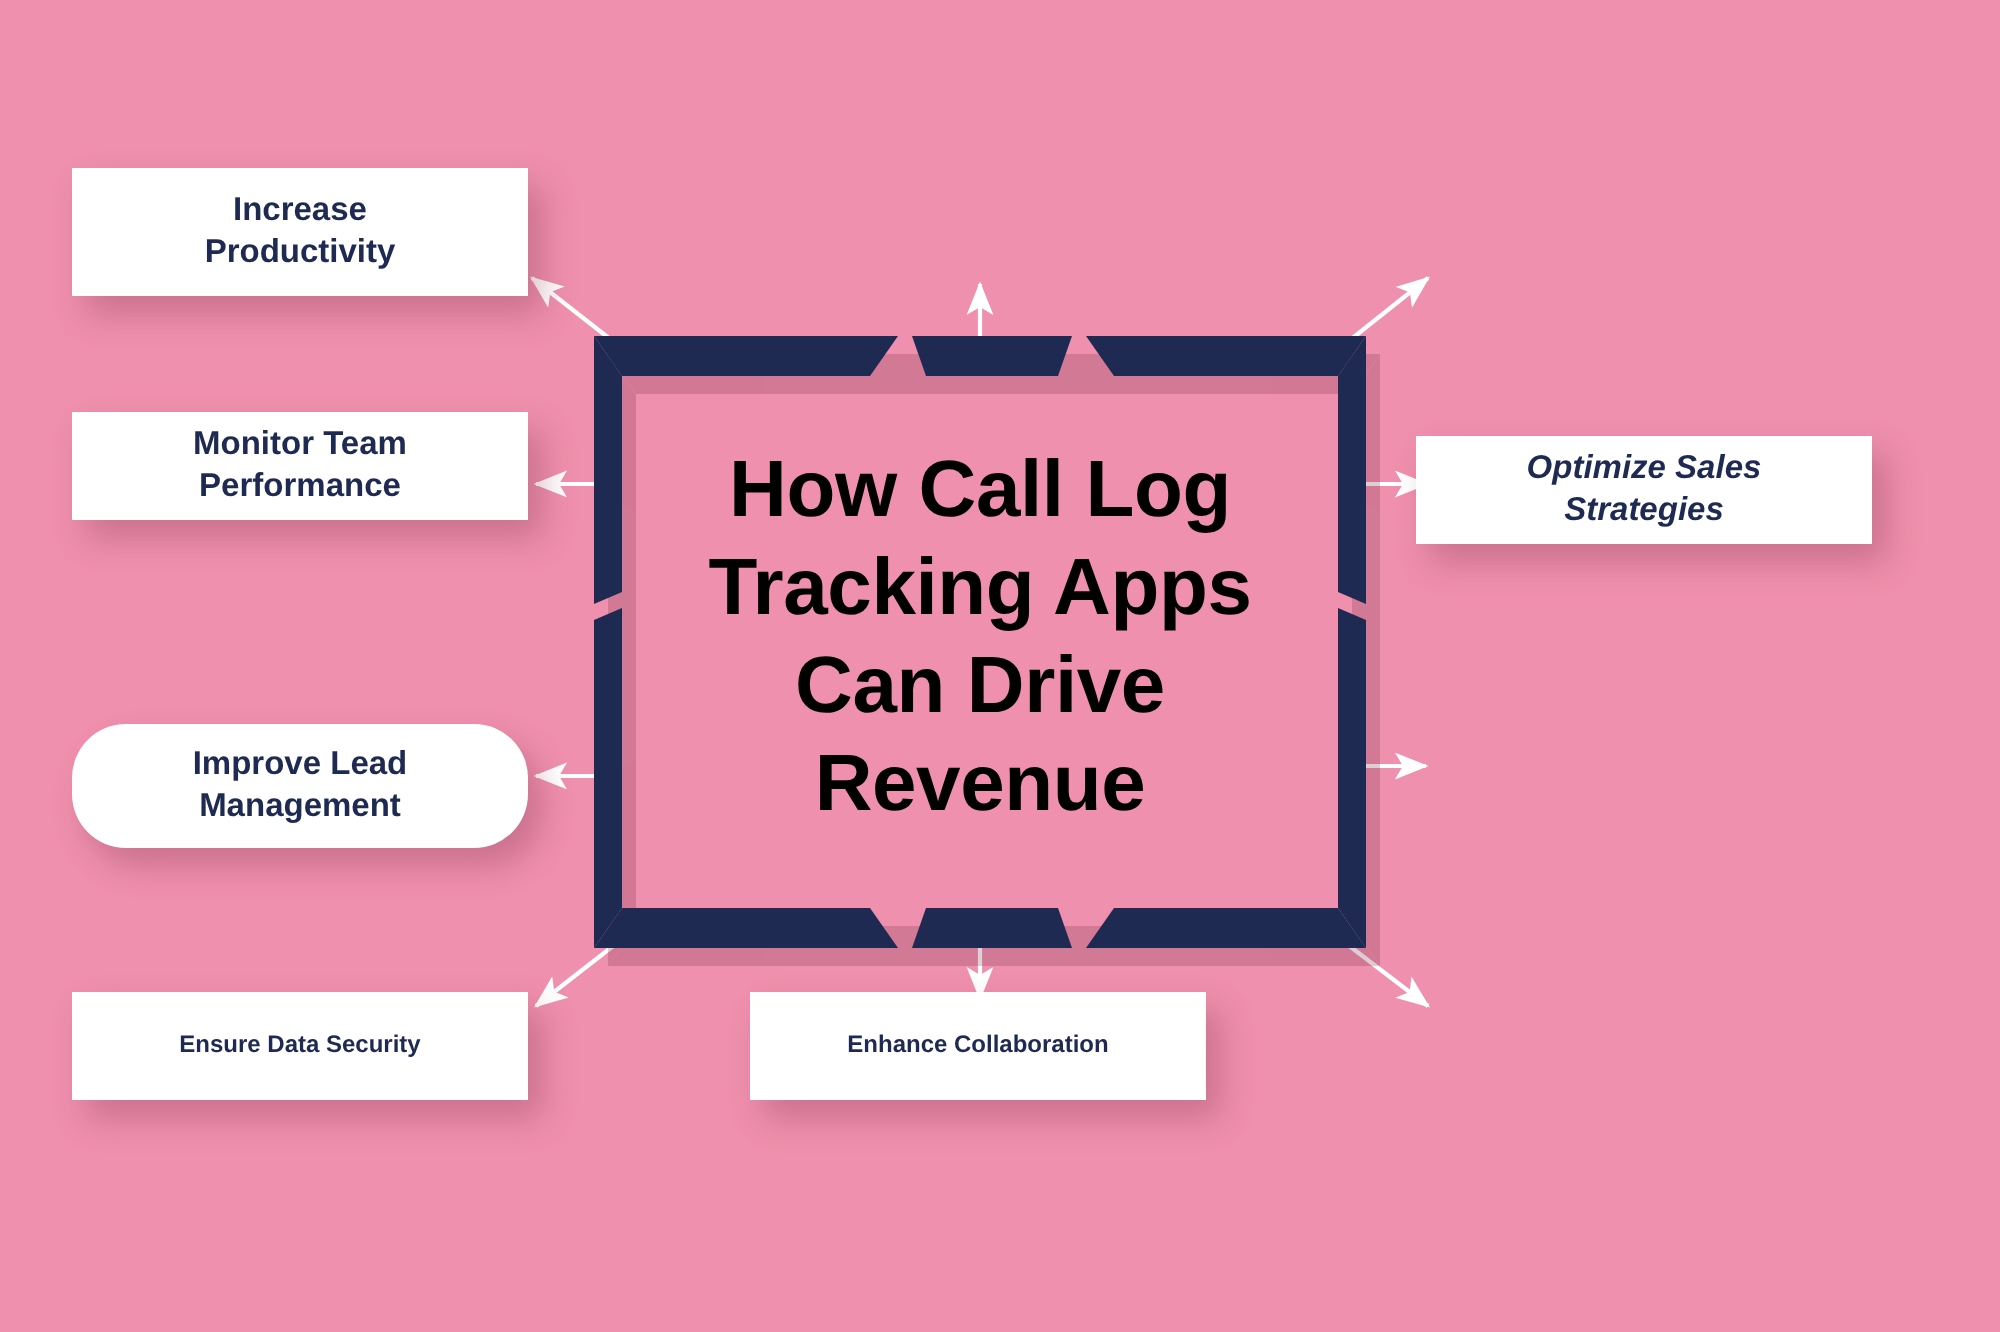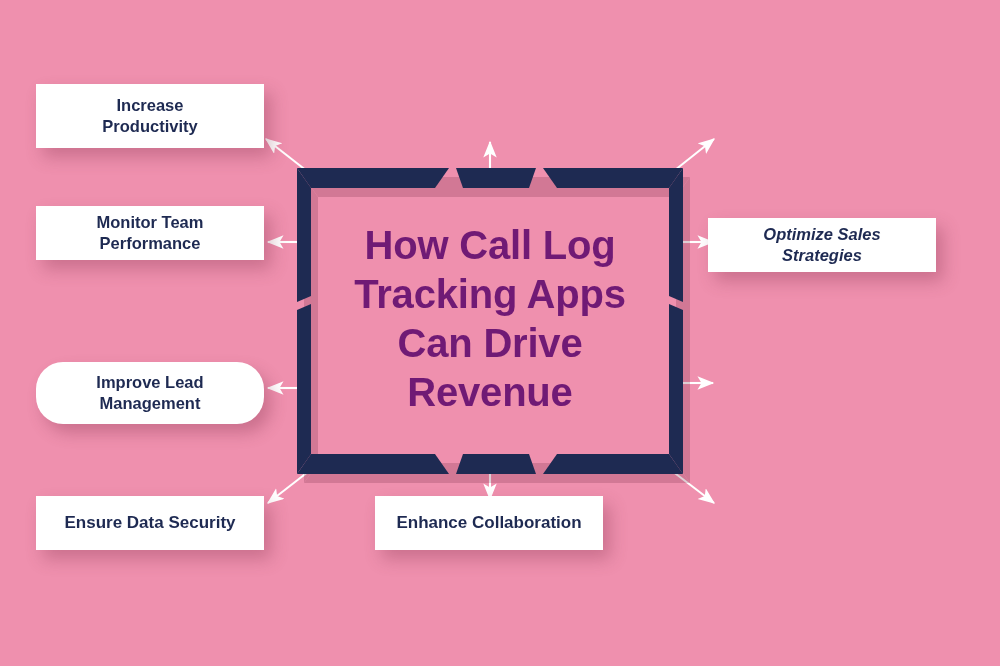--- a/index.html
+++ b/index.html
@@ -56,21 +56,21 @@
     left: 0;
     top: 0;
     width: 386px;
     height: 302px;
     display: flex;
     align-items: center;
     justify-content: center;
     z-index: 4;
   }
   #center-title .title-text {
-    color: #701a75;
+    color: #000000;
     font-size: 40px;
     font-weight: bold;
     line-height: 1.22;
     text-align: center;
     letter-spacing: -0.2px;
     padding: 0 18px;
     white-space: pre-line;
   }
 
   
@@ -87,21 +87,21 @@
   .card .card-text {
     color: #1e2a52;
     font-weight: bold;
     font-size: 16.5px;
     line-height: 1.28;
     text-align: center;
     padding: 0 10px;
     white-space: pre-line;
   }
   .card.one-line .card-text {
-    font-size: 17px;
+    font-size: 12px;
   }
 </style>
 </head>
 <body>
 
 <div id="stage">
 
   <svg id="connectors" viewBox="0 0 1000 666" xmlns="http://www.w3.org/2000/svg">
     <defs>
       <marker id="ah" markerWidth="9" markerHeight="9" refX="7.4" refY="3.2" orient="auto" markerUnits="strokeWidth">

